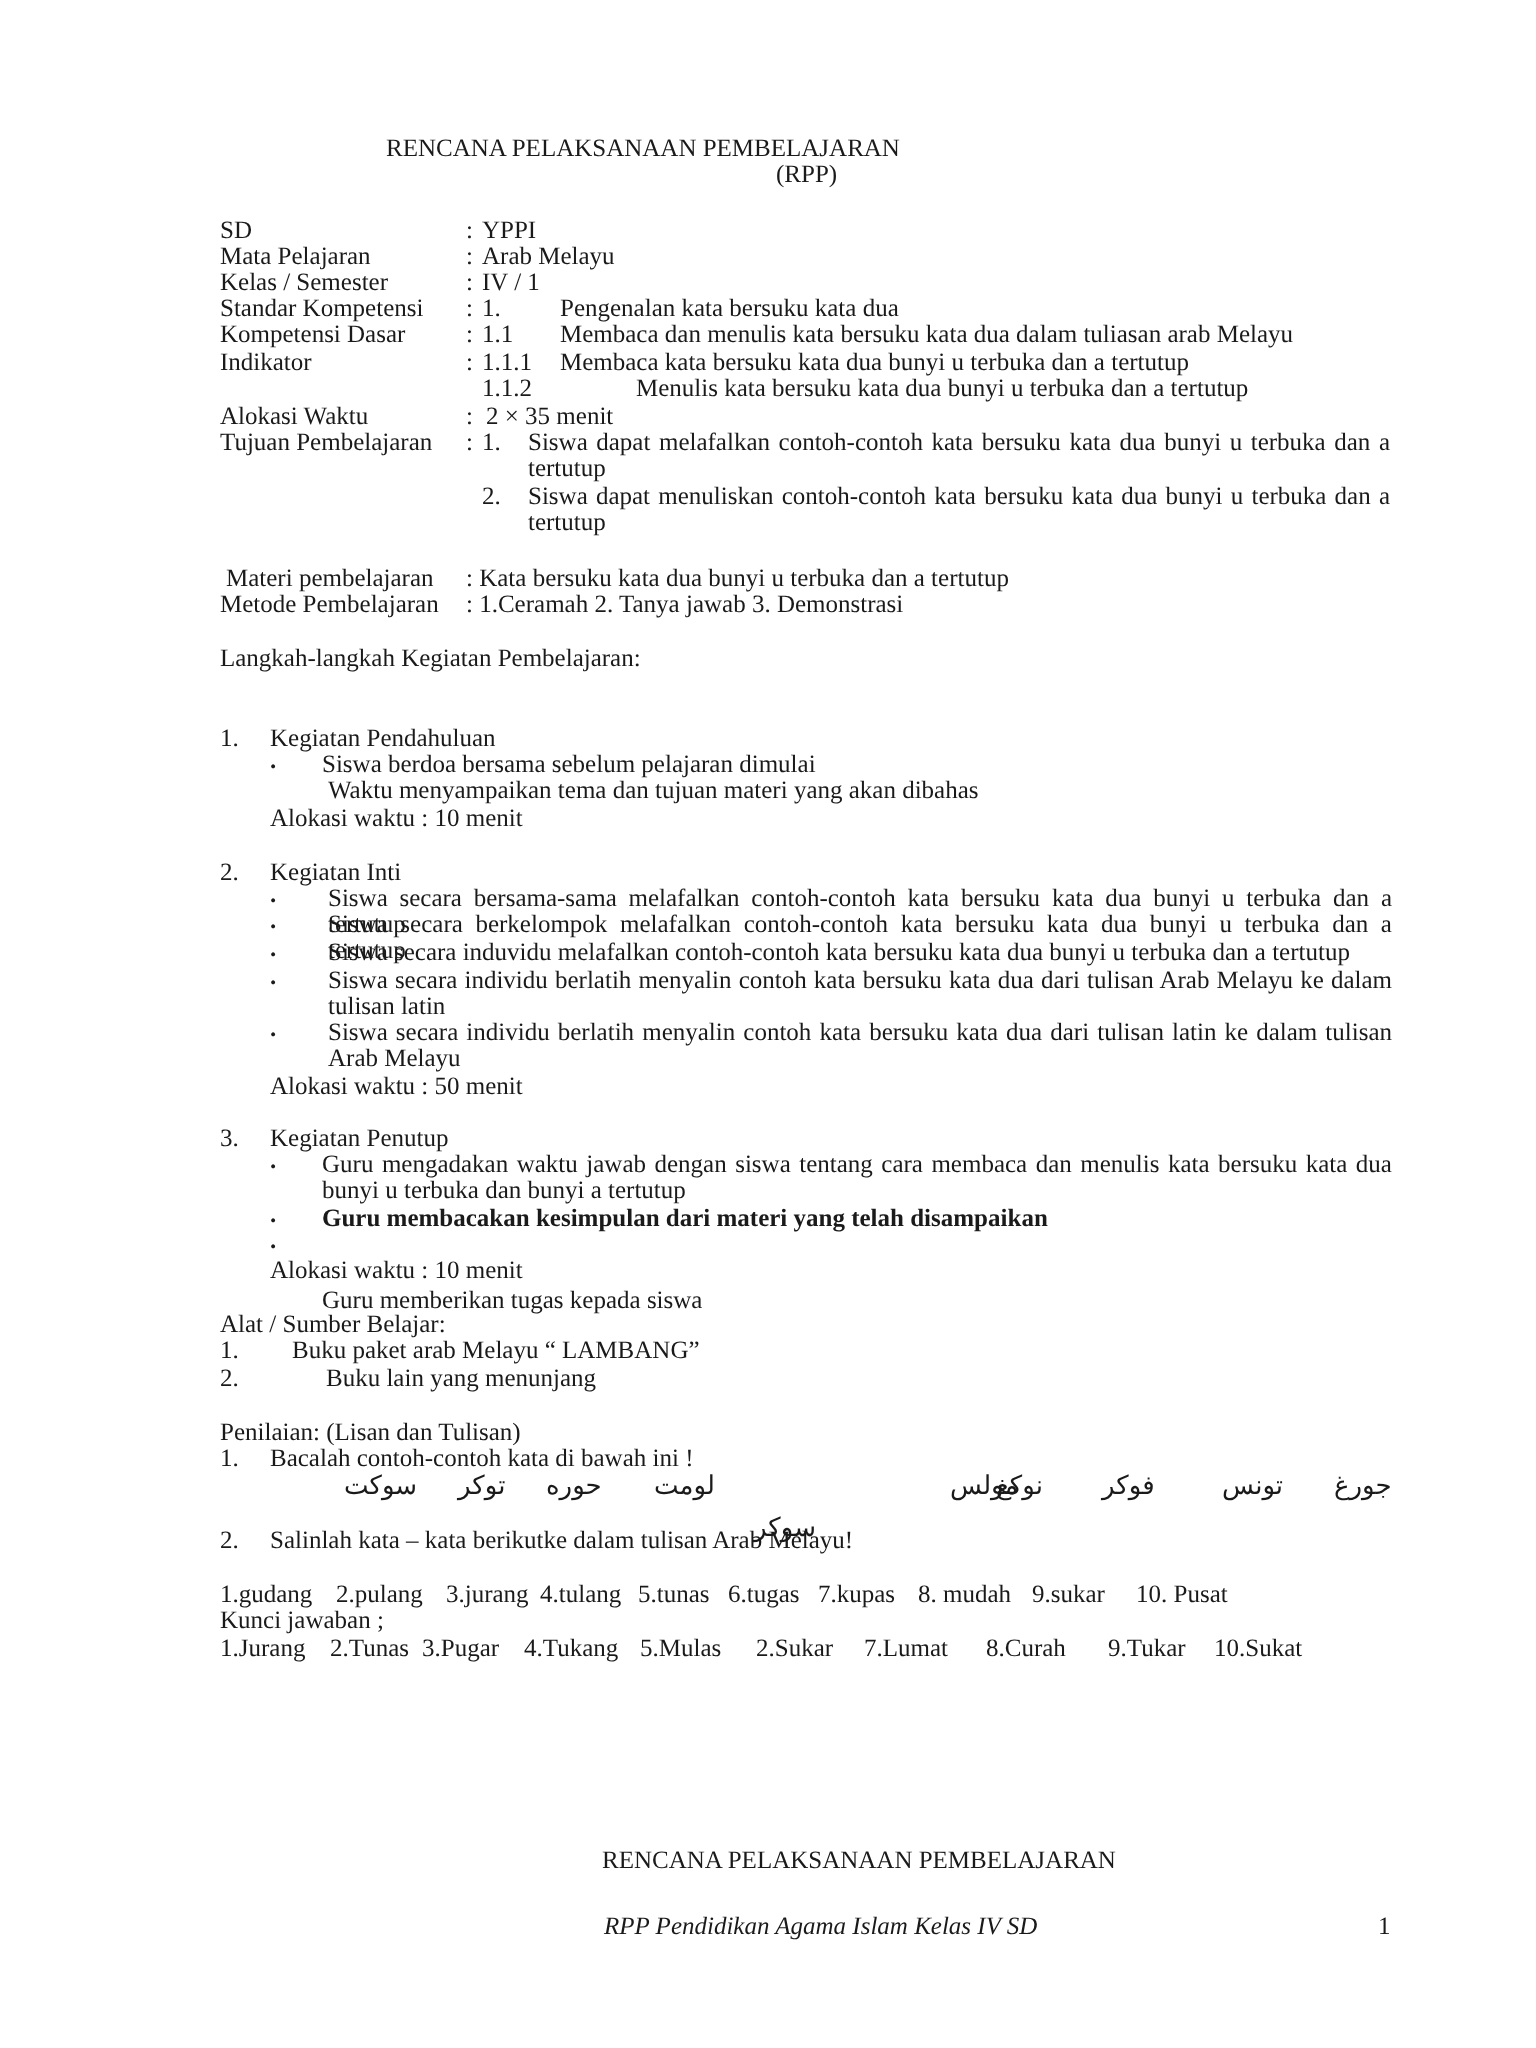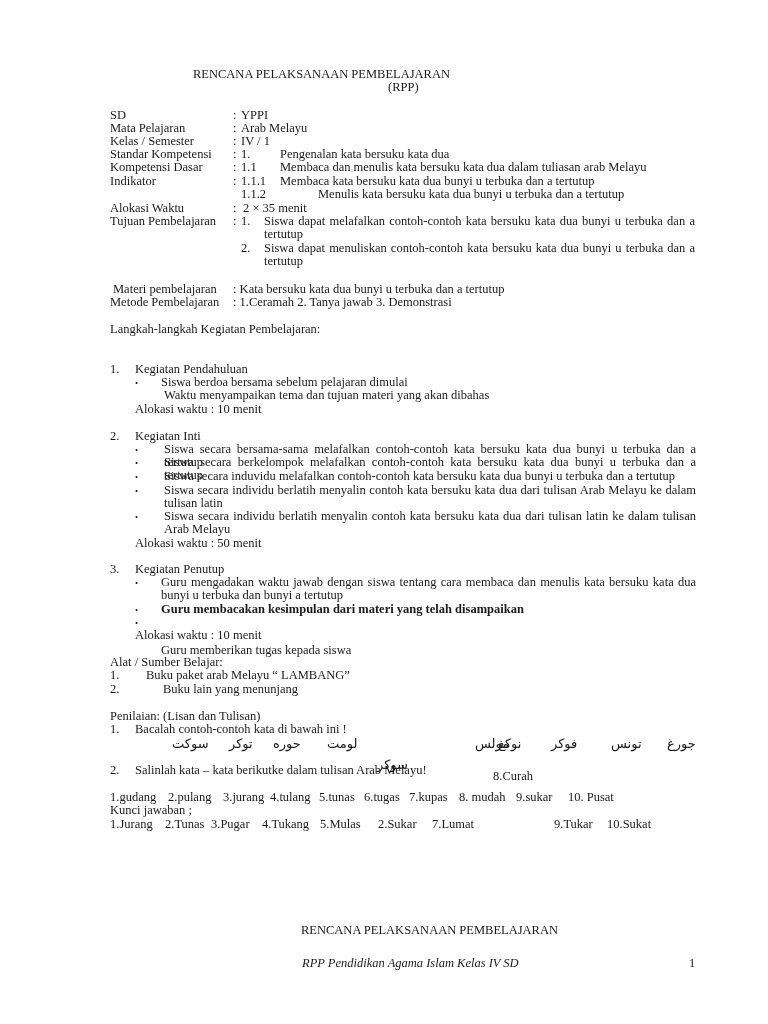--- a/index.html
+++ b/index.html
@@ -174,21 +174,21 @@
   <span class="abs lbl" style="top:804px;">Kunci jawaban ;</span>
 
   <div>
     <span class="abs" style="left:110px; top:818px;">1.Jurang</span>
     <span class="abs" style="left:165px; top:818px;">2.Tunas</span>
     <span class="abs" style="left:211px; top:818px;">3.Pugar</span>
     <span class="abs" style="left:262px; top:818px;">4.Tukang</span>
     <span class="abs" style="left:320px; top:818px;">5.Mulas</span>
     <span class="abs" style="left:378px; top:818px;">2.Sukar</span>
     <span class="abs" style="left:432px; top:818px;">7.Lumat</span>
-    <span class="abs" style="left:493px; top:770px;">8.Curah</span>
+    <span class="abs" style="left:493px; top:818px;">8.Curah</span>
     <span class="abs" style="left:554px; top:818px;">9.Tukar</span>
     <span class="abs" style="left:607px; top:818px;">10.Sukat</span>
   </div>
 </div>
 
 <span class="abs" style="left:301px; top:924px;">RENCANA PELAKSANAAN PEMBELAJARAN</span>
 <span class="abs footer-italic" style="left:302px; top:957px;">RPP Pendidikan Agama Islam Kelas IV SD</span>
 <span class="abs" style="left:689px; top:957px;">1</span>
 
 </body></html>

